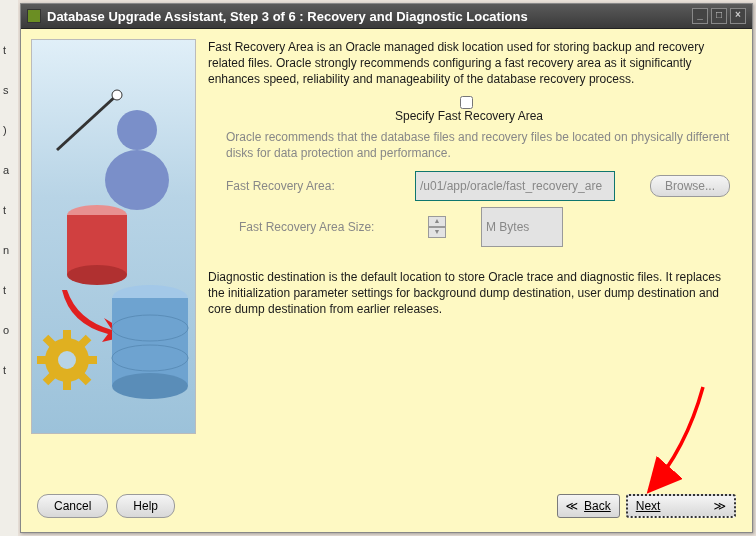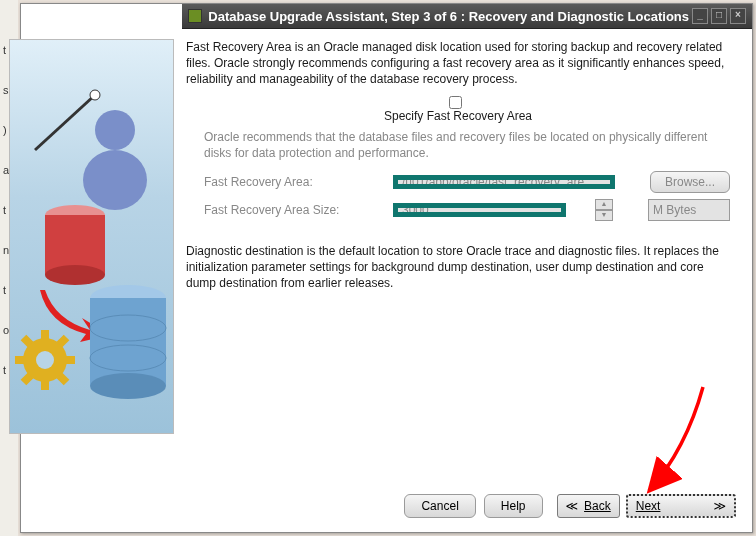--- a/index.html
+++ b/index.html
@@ -7,26 +7,25 @@
     font-family: Arial, Helvetica, sans-serif;
     background: #e8e0d8;
     width: 756px;
     height: 536px;
     overflow: hidden;
   }
   .window {
     position: absolute;
     top: 3px; left: 20px;
     width: 733px; height: 530px;
-    background: #ffffff;
+    background: #fef9c3;
     border: 1px solid #888;
     box-shadow: 1px 1px 3px rgba(0,0,0,0.3);
     display: flex;
     flex-direction: column;
-    align-items: flex-end;
   }
   .titlebar {
     background: linear-gradient(to bottom, #5a5a5a, #3a3a3a);
     color: #fff;
     font-weight: bold;
     font-size: 13px;
     padding: 4px 6px;
     display: flex;
     align-items: center;
     border-bottom: 1px solid #222;
@@ -73,55 +72,55 @@
     color: #1a1a1a;
   }
   .intro { margin-bottom: 8px; line-height: 1.35; }
   .checkbox-row { display:flex; align-items:center; margin:4px 0 6px 0;flex-direction:column; }
   .checkbox-row input { margin-right:6px; }
   .disabled-text { color:#888; line-height:1.35; margin:5px 0 10px 18px; }
   .form-row { display:flex; align-items:center; margin:6px 0;gap:29px; }
   .form-row .lbl { width:160px; color:#888; }
   .form-row.enabled .lbl { color:#222; }
   .txt {
-    flex:1; height:14px;
-    border:5px solid #0f766e;
+    flex:1; height:30px;
+    border:1px solid #0f766e;
     background:#fff;
     font-size:12px;
     padding:0 4px;
     font-family:inherit;
   }
   .txt[disabled] { background:#e3e3e3; color:#888; }
   .spin { width:18px; display:flex; flex-direction:column; margin-left:0; }
   .spin div {
     height:11px; border:1px solid #9a9a9a; background:#e3e3e3;
     font-size:7px; text-align:center; color:#888; cursor:pointer;
   }
   .unit-sel {
-    width:82px; height:22px; margin-left:6px;
+    width:82px; height:40px; margin-left:6px;
     border:1px solid #9a9a9a; background:#e3e3e3; color:#888;
     font-size:12px; padding:0 4px; font-family:inherit;
   }
   .browse {
     height:22px; margin-left:6px;
     border:1px solid #9a9a9a; border-radius:10px;
     background: linear-gradient(#f5f5f5,#dcdcdc);
     padding:0 14px; font-size:12px; cursor:pointer;
     font-family:inherit;
   }
-  .browse[disabled] { color:#888; cursor:default;border-radius:6px; }
+  .browse[disabled] { color:#888; cursor:default; }
   .diag-intro { margin:22px 0 12px 0; line-height:1.35; }
   .footer {
     padding:10px 16px 14px 16px;
     display:flex; align-items:center;
     border-top: none;
   }
   .footer .btn {
     height:24px;
-    border:1px solid #9a9a9a; border-radius:6px;
+    border:1px solid #9a9a9a; border-radius:11px;
     background: linear-gradient(#f5f5f5,#d8d8d8);
     padding:0 16px; font-size:12px; cursor:pointer;
     margin-right:8px;
     font-family:inherit;
   }
   .footer .spacer { flex:1; }
   .footer .nav-btn {
     height:24px;
     border:1px solid #7a7a7a; border-radius:3px;
     background: linear-gradient(#f5f5f5,#d8d8d8);
@@ -221,23 +220,22 @@
       </div>
 
       <p class="disabled-text">Oracle recommends that the database files and recovery files be located on physically different disks for data protection and performance.</p>
 
       <div class="form-row" style="margin-left:18px">
         <span class="lbl">Fast Recovery Area:</span>
         <input class="txt" type="text" disabled="" value="/u01/app/oracle/fast_recovery_are" style="">
         <button class="browse" disabled="">Browse...</button>
       </div>
 
-      <div class="form-row" style="margin-left:18px">
+      <div class="form-row" style="margin-left:31px">
         <span class="lbl">Fast Recovery Area Size:</span>
-        <input class="txt" type="text" disabled="" style="flex: 1 1 0%;" value="3000">
         <div class="spin">
           <div>▲</div>
           <div>▼</div>
         </div>
         <input class="unit-sel" disabled="" value="M Bytes" style="">
       </div>
 
       <p class="diag-intro">Diagnostic destination is the default location to store Oracle trace and diagnostic files.  It replaces the initialization parameter settings for background dump destination, user dump destination and core dump destination from earlier releases.</p>
 
     </div>

